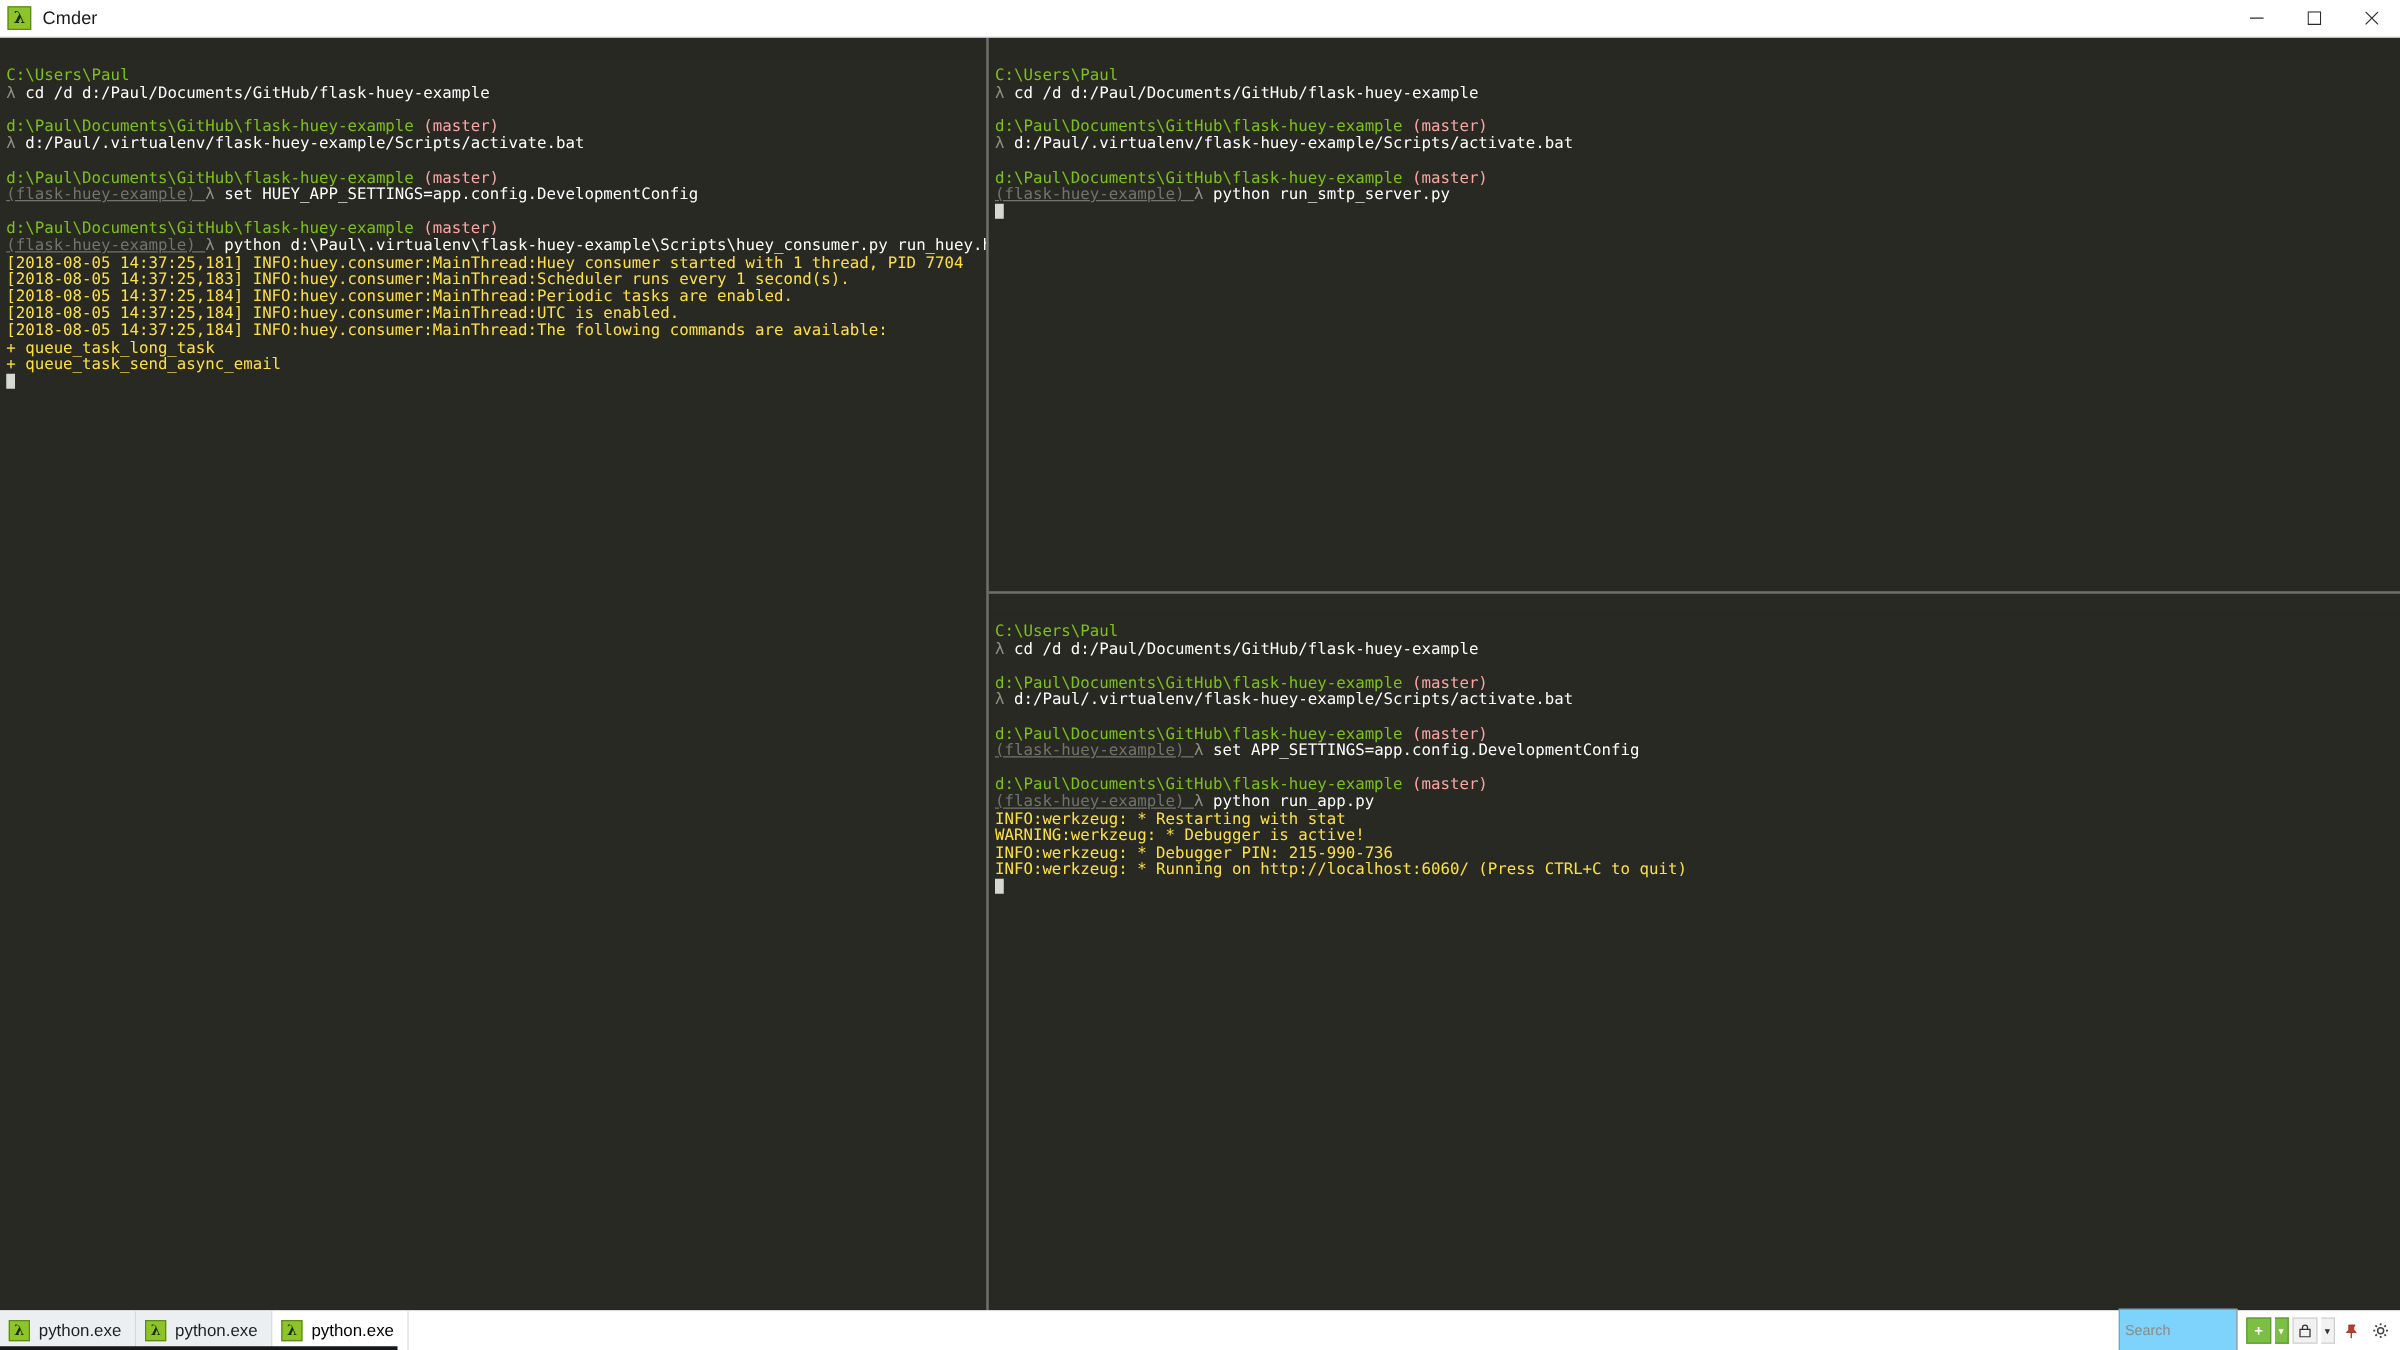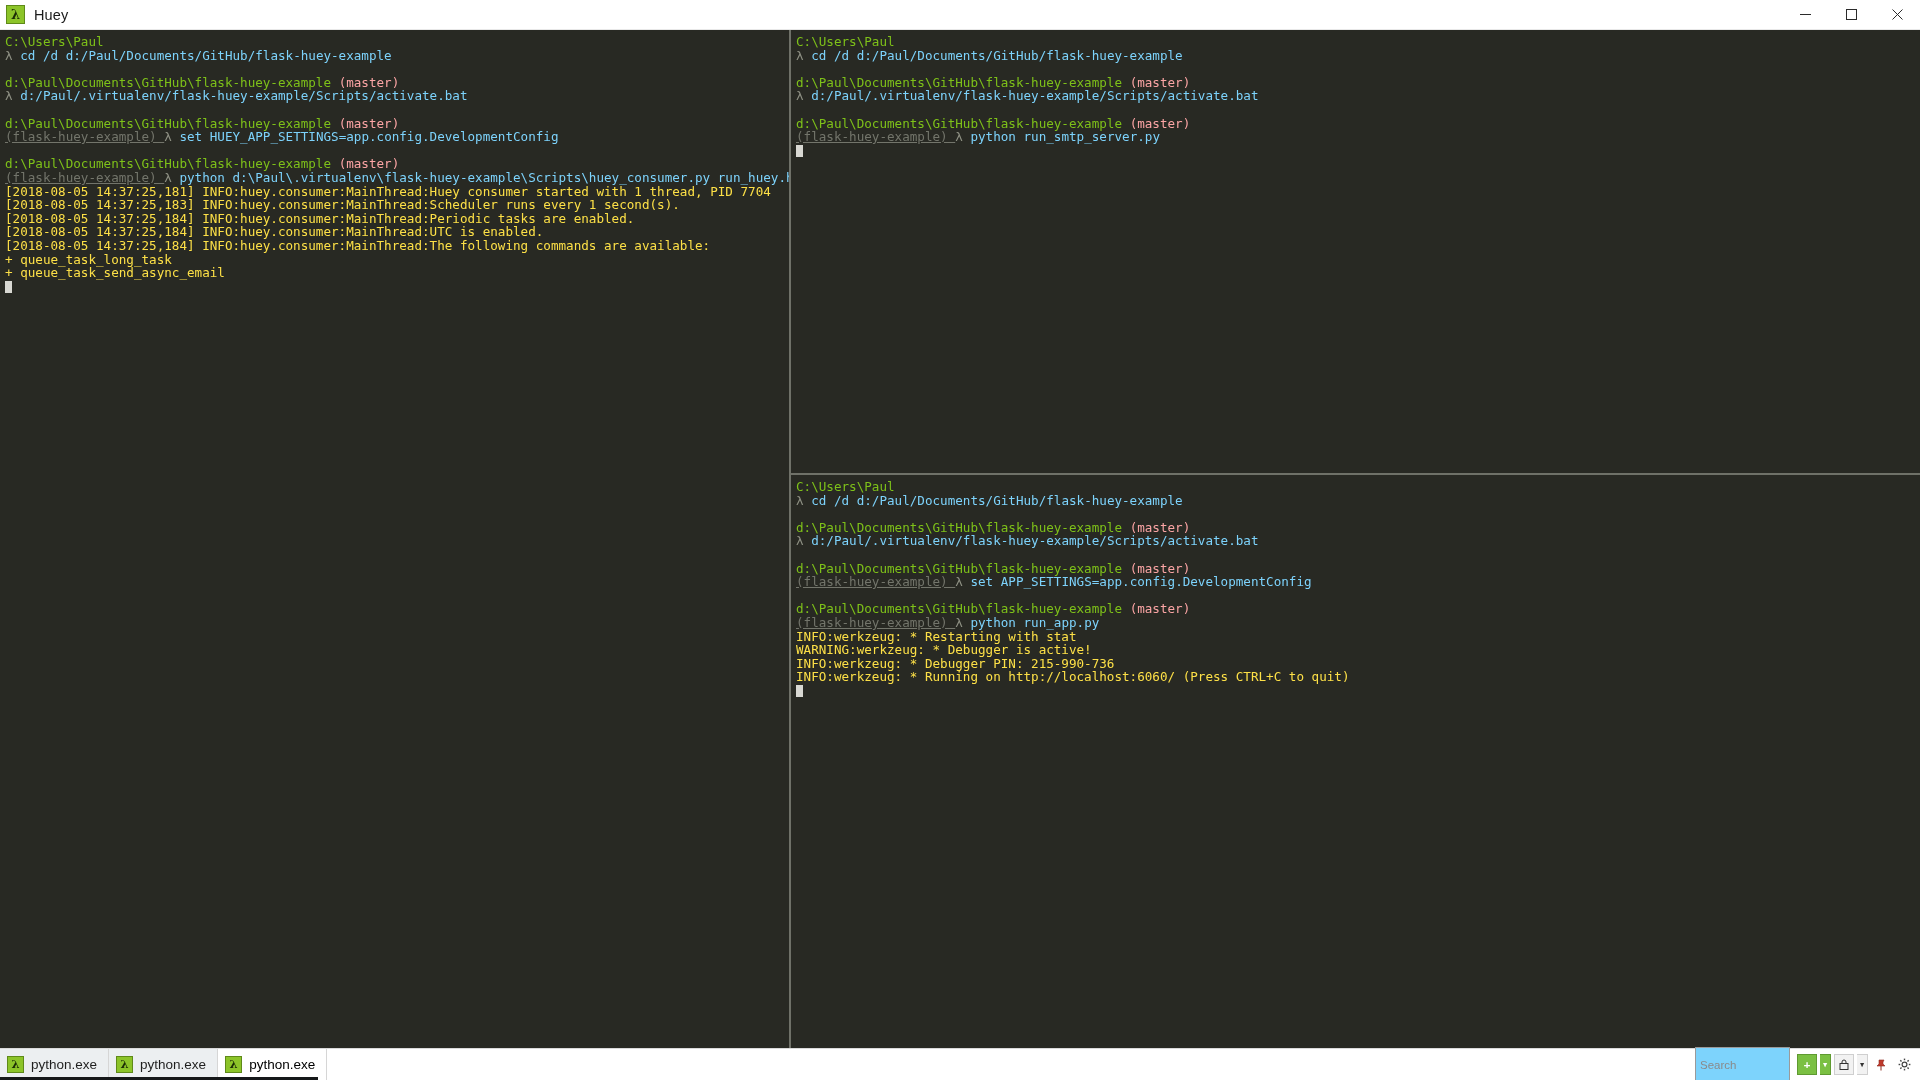--- a/index.html
+++ b/index.html
@@ -47,20 +47,21 @@
   
   .term-area {
     flex: 1; position: relative; display: flex;
     background: #272822; overflow: hidden;
   }
   .pane {
     position: absolute;
     background: #282923;
     overflow: hidden;
     padding: 5px 0 0 5px;
+    margin-top: 18px;
   }
   .pane-inner {
     font-family: "DejaVu Sans Mono", monospace;
     font-size: 12.6px;
     line-height: 13.6px;
     white-space: pre;
     color: #cfcfc2;
   }
   .pane-left   { left: 0;    top: 0;   width: 789px;  height: 100%; }
   .pane-tr     { left: 791px; top: 0;   right: 0;      height: 443px; }
@@ -73,21 +74,21 @@
   .hsplit {
     position: absolute; left: 791px; right: 0; top: 443px; height: 2px;
     background: #6f7168; cursor: row-resize; z-index: 5;
   }
 
   .ln { display: block; min-height: 13.6px; }
   .c-path   { color: #7ec119; }
   .c-branch { color: #fca5a5; }
   .c-lambda { color: #8f9184; }
   .c-venv   { color: #73756b; text-decoration: underline; }
-  .c-cmd    { color: #7dd3fc; }
+  .c-cmd    { color: #ffffff; }
   .c-out    { color: #fde047; }
   .blank    { height: 13.6px; }
 
   .cursor {
     display: inline-block;
     width: 7px; height: 12px;
     background: #d8d8d2;
     vertical-align: -2px;
   }
 
@@ -157,21 +158,21 @@
     background: #16181a; z-index: 25;
   }
 </style>
 </head>
 <body>
 
 <div id="app">
 
   <div class="titlebar">
     <div class="tb-icon">λ</div>
-    <div class="tb-title">Huey</div>
+    <div class="tb-title">Cmder</div>
     <div class="tb-spacer"></div>
     <div class="tb-btn">
       <svg width="11" height="11" viewBox="0 0 11 11" aria-hidden="true">
         <line x1="0" y1="5.5" x2="11" y2="5.5" stroke="currentColor" stroke-width="1"></line>
       </svg>
     </div>
     <div class="tb-btn">
       <svg width="11" height="11" viewBox="0 0 11 11" aria-hidden="true">
         <rect x="0.5" y="0.5" width="10" height="10" fill="none" stroke="currentColor" stroke-width="1"></rect>
       </svg>

